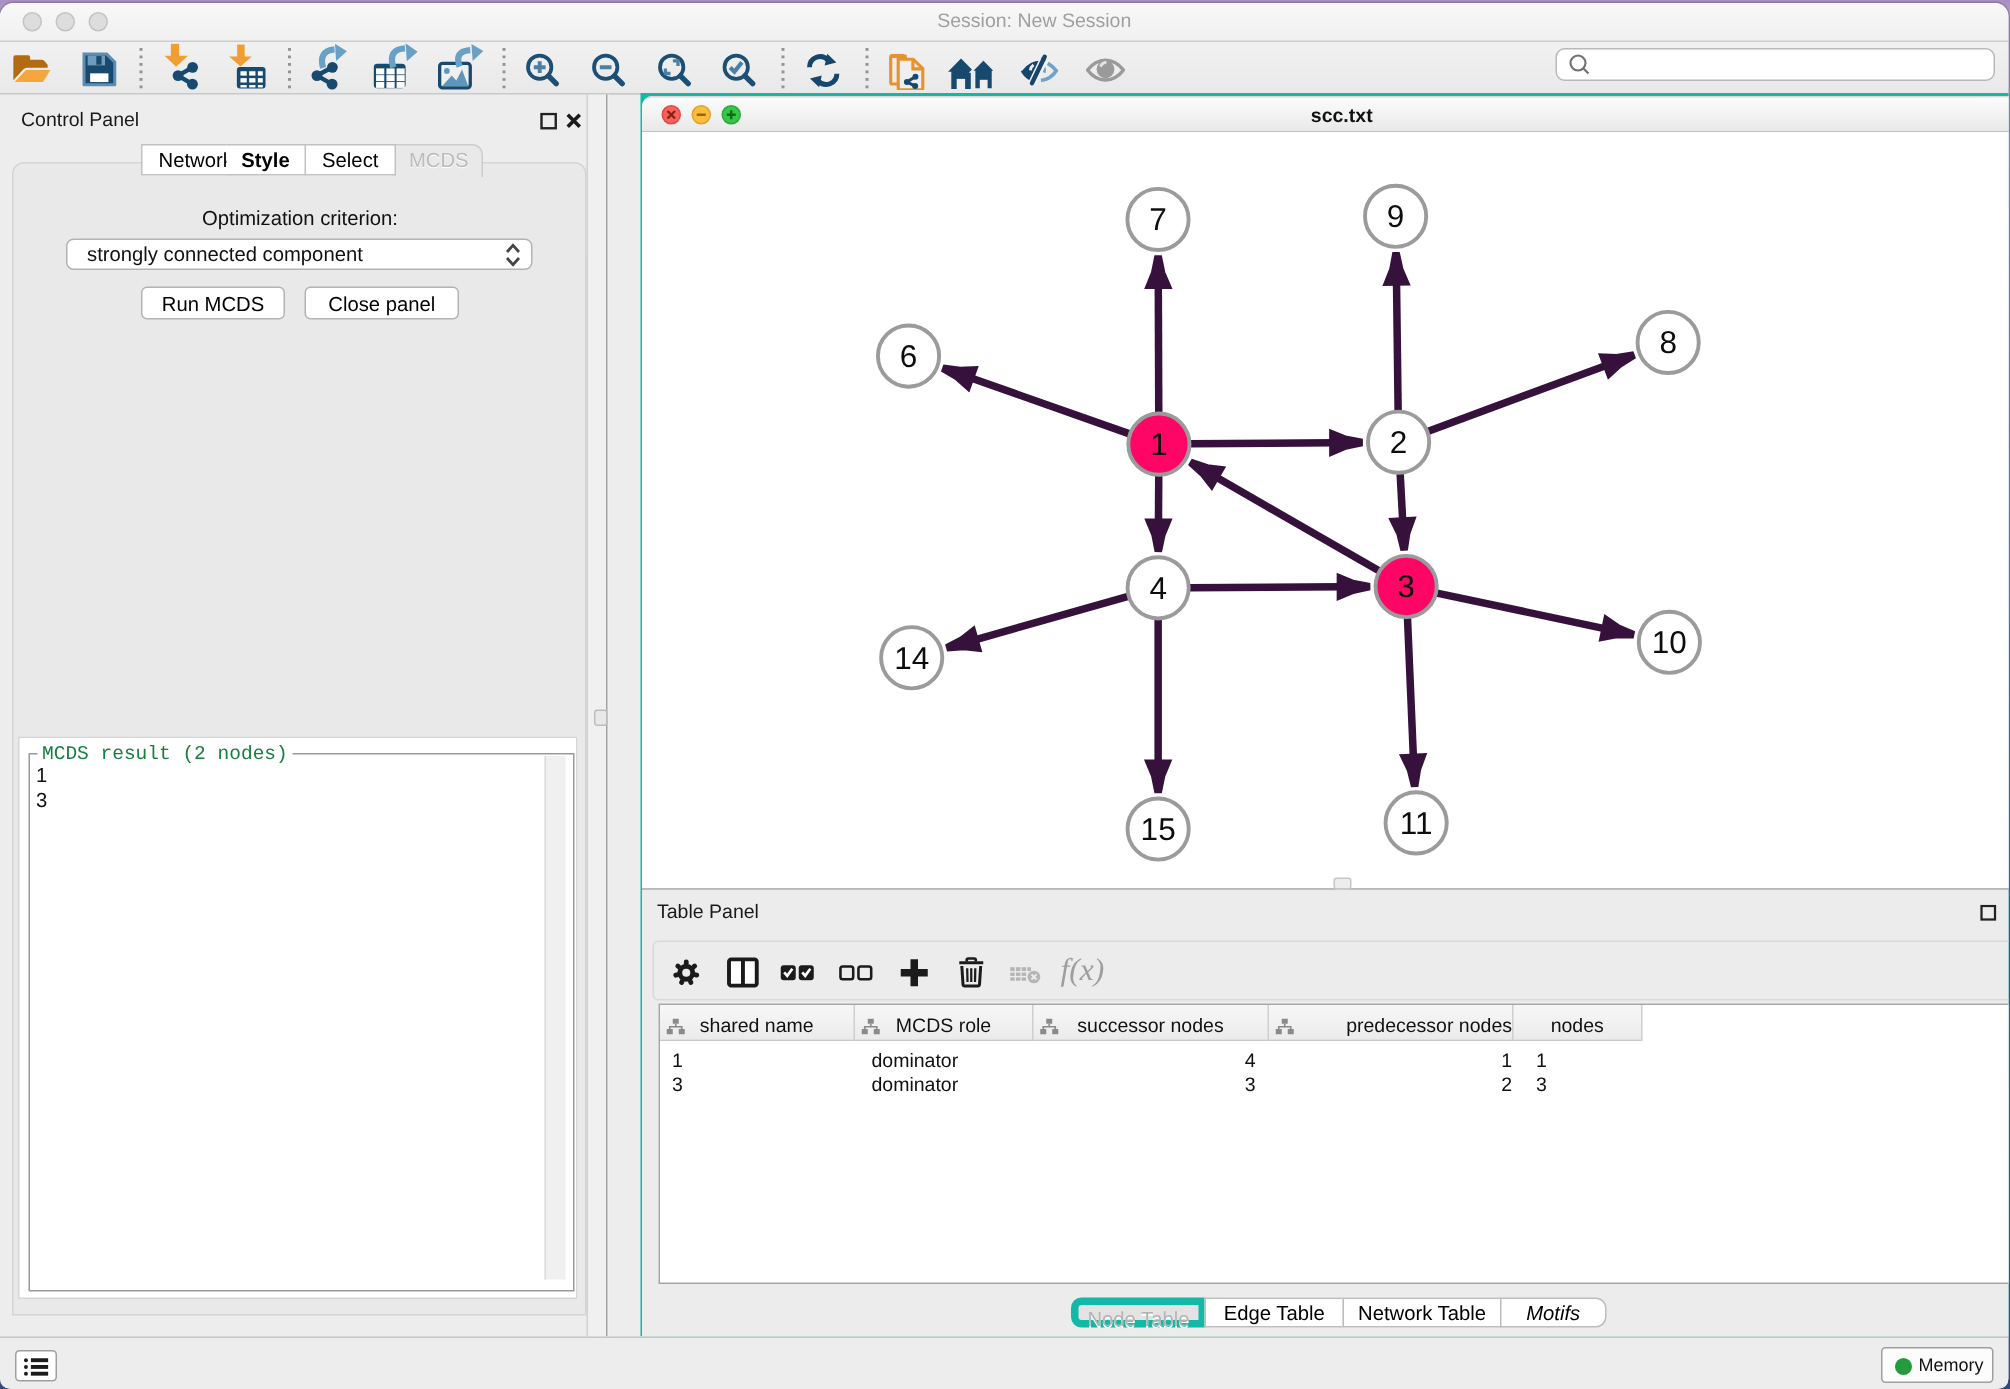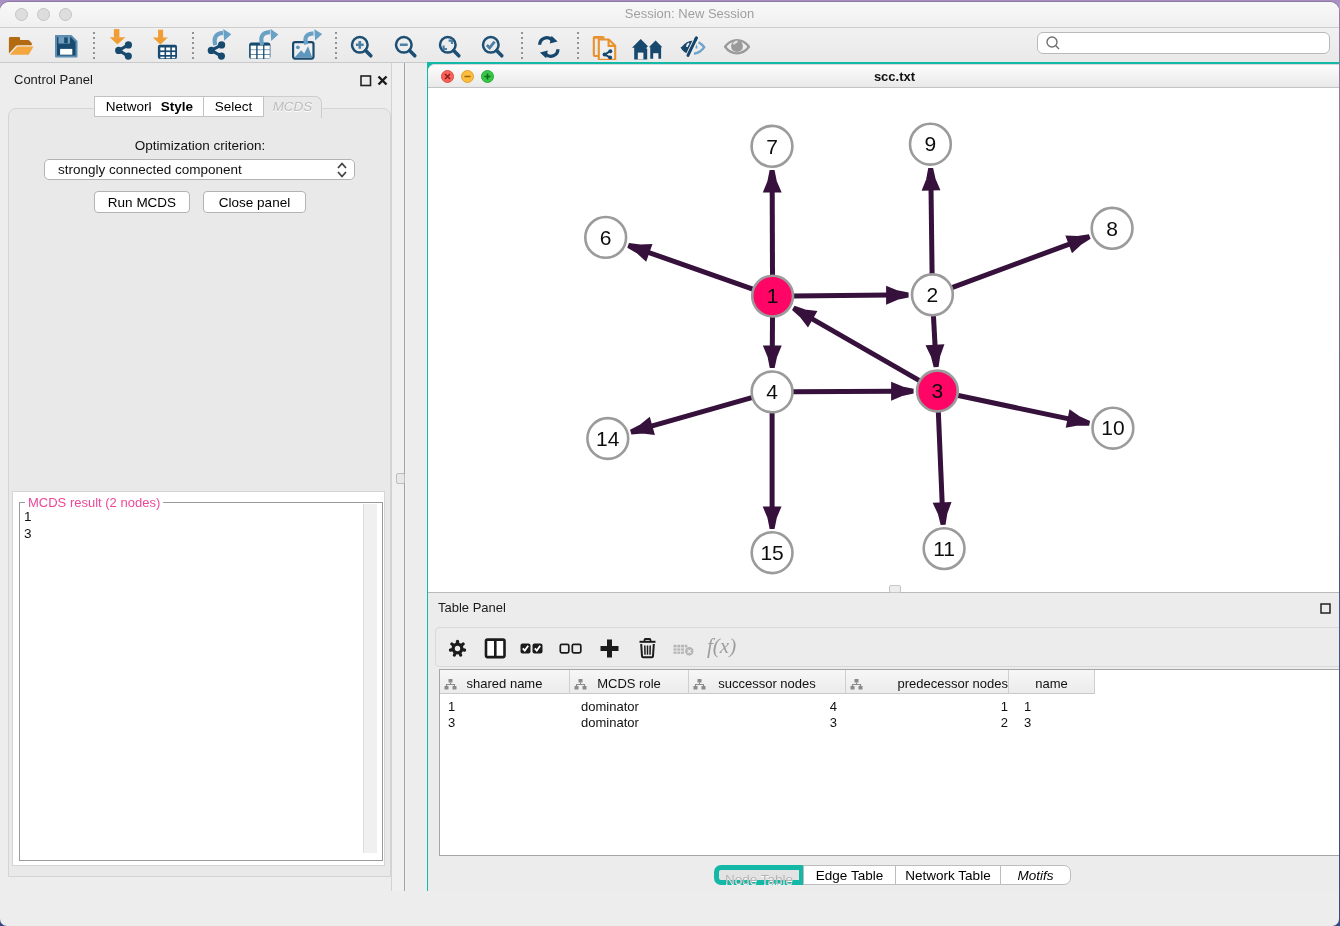--- a/index.html
+++ b/index.html
@@ -219,36 +219,36 @@
       <svg width="13" height="13" style="position:absolute;left:376px;top:12px;">
           <path d="M2.5 2.5 L10.5 10.5 M10.5 2.5 L2.5 10.5" stroke="#1a1a1a" stroke-width="2.4"></path>
         </svg>
 
       <div style="position:absolute;left:8px;top:46px;width:383px;height:769px;background:#e9e9e9;border:1px solid #d4d4d4;border-radius:8px 8px 0 0;box-sizing:border-box;"></div>
 
       <div style="position:absolute;left:78px;top:34px;height:21px;">
         <div style="position:absolute;left:0;top:0;width:73px;height:21px;background:#fff;border:1px solid #c2c2c2;box-sizing:border-box;text-align:center;font-size:13.5px;line-height:20px;margin-left:16px;">Network</div>
         <div style="position:absolute;left:73px;top:0;width:53px;height:21px;background:#fff;border:1px solid #c2c2c2;border-left:none;box-sizing:border-box;text-align:center;font-size:13.5px;line-height:20px;font-weight:bold;">Style</div>
         <div style="position:absolute;left:126px;top:0;width:60px;height:21px;background:#fff;border:1px solid #c2c2c2;border-left:none;box-sizing:border-box;text-align:center;font-size:13.5px;line-height:20px;">Select</div>
-        <div style="position:absolute;left:186px;top:0;width:58px;height:22px;background:#e9e9e9;border:1px solid #cccccc;border-left:none;border-bottom:none;border-radius:0 7px 0 0;box-sizing:border-box;text-align:center;font-size:13.5px;line-height:20px;color:#bcbcbc;text-shadow:0 1px 0 #fff;font-style:italic;">MCDS</div>
+        <div style="position:absolute;left:186px;top:0;width:58px;height:22px;background:#e9e9e9;border:1px solid #cccccc;border-left:none;border-bottom:none;border-radius:0 7px 0 0;box-sizing:border-box;text-align:center;font-size:13.5px;line-height:20px;color:#bcbcbc;text-shadow:0 1px 0 #fff;">MCDS</div>
       </div>
       <div style="position:absolute;left:44px;top:97px;width:311px;height:21px;background:#fff;border:1px solid #b3b3b3;border-radius:5px;box-sizing:border-box;">
         <div style="position:absolute;left:13px;top:2px;font-size:13.5px;color:#111;">strongly connected component</div>
         <svg width="12" height="16" style="position:absolute;right:6px;top:2px;">
             <path d="M2 6 L6 1.5 L10 6" fill="none" stroke="#444" stroke-width="1.8"></path>
             <path d="M2 10 L6 14.5 L10 10" fill="none" stroke="#444" stroke-width="1.8"></path>
           </svg>
       </div>
       <div style="position:absolute;left:0;top:76px;width:400px;text-align:center;font-size:13.5px;color:#111;"><span style="margin-left:0px;">Optimization criterion:</span></div>
       <div style="position:absolute;left:94px;top:129px;width:96px;height:22px;background:#fff;border:1px solid #b3b3b3;border-radius:4px;box-sizing:border-box;text-align:center;font-size:13.5px;line-height:21px;">Run MCDS</div>
       <div style="position:absolute;left:203px;top:129px;width:103px;height:22px;background:#fff;border:1px solid #b3b3b3;border-radius:4px;box-sizing:border-box;text-align:center;font-size:13.5px;line-height:21px;">Close panel</div>
 
       <div style="position:absolute;left:12px;top:429px;width:373px;height:375px;background:#fff;border:1px solid #d5d5d5;box-sizing:border-box;"></div>
       <div style="position:absolute;left:19px;top:440px;width:364px;height:359px;border:1px solid #9a9a9a;box-sizing:border-box;">
-        <div style="position:absolute;left:5px;top:-8px;background:#fff;padding:0 3px;font-size:13px;color:#ec4899;">MCDS result (2 nodes)</div>
+        <div style="position:absolute;left:5px;top:-8px;background:#fff;padding:0 3px;font-size:13px;color:#15803d;font-family:Liberation Mono, monospace;">MCDS result (2 nodes)</div>
         <div style="position:absolute;left:343px;top:1px;width:13px;height:349px;background:#f0f0f0;border-left:1px solid #dcdcdc;"></div>
         <div style="position:absolute;left:4px;top:6px;font-size:13.5px;color:#111;line-height:16.5px;">1<br>3</div>
       </div>
     </div>
     <div id="vsplit"></div>
       <div id="vline"></div>
       <div id="vgrip"></div>
     <div style="position:absolute;left:0;top:0;width:1339px;height:1px;background:#c9c9c9;"></div>
     <div id="right">
       <div id="netwin">
@@ -403,21 +403,21 @@
             <path d="M15.6 13.6 L19 17 M19 13.6 L15.6 17" stroke="#ececec" stroke-width="1.3"></path>
           </svg>
         <div style="position:absolute;left:279px;top:41px;font-family:'Liberation Serif',serif;font-style:italic;font-size:21px;color:#9e9e9e;">f(x)</div>
 
         <div id="ttable" style="position:absolute;left:11px;top:76px;width:914px;height:187px;background:#fff;border:1px solid #a6a6a6;box-sizing:border-box;font-size:13px;color:#111;">
           <div style="position:absolute;left:0;top:0;height:24px;width:655px;background:linear-gradient(#f7f7f7,#ebebeb);border-bottom:1px solid #c9c9c9;box-sizing:border-box;"></div>
           <div style="position:absolute;left:0px;top:0;width:130px;height:24px;border-right:1px solid #cfcfcf;box-sizing:border-box;text-align:center;line-height:27px;">shared name</div>
           <div style="position:absolute;left:130px;top:0;width:119px;height:24px;border-right:1px solid #cfcfcf;box-sizing:border-box;text-align:center;line-height:27px;">MCDS role</div>
           <div style="position:absolute;left:249px;top:0;width:157px;height:24px;border-right:1px solid #cfcfcf;box-sizing:border-box;text-align:center;line-height:27px;">successor nodes</div>
           <div style="position:absolute;left:406px;top:0;width:163px;height:24px;border-right:1px solid #cfcfcf;box-sizing:border-box;text-align:right;line-height:27px;">predecessor nodes</div>
-          <div style="position:absolute;left:569px;top:0;width:86px;height:24px;border-right:1px solid #cfcfcf;box-sizing:border-box;text-align:center;line-height:27px;">name</div>
+          <div style="position:absolute;left:569px;top:0;width:86px;height:24px;border-right:1px solid #cfcfcf;box-sizing:border-box;text-align:center;line-height:27px;">nodes</div>
           <svg style="position:absolute;left:4px;top:9px;" width="13" height="11">
               <g fill="#8a8a8a">
                 <rect x="4.5" y="0" width="4" height="3.5"></rect>
                 <rect x="0.5" y="7" width="4" height="3.5"></rect>
                 <rect x="8.5" y="7" width="4" height="3.5"></rect>
               </g>
               <path d="M6.5 3.5 V5.5 M2.5 7 V5.5 H10.5 V7" stroke="#8a8a8a" stroke-width="1.1" fill="none"></path>
             </svg>
           <svg style="position:absolute;left:134px;top:9px;" width="13" height="11">
               <g fill="#8a8a8a">
@@ -456,13 +456,33 @@
         </div>
         <div id="ttabs" style="position:absolute;left:286px;top:272px;height:20px;font-size:13.5px;">
           <div style="position:absolute;left:0;top:0;width:90px;height:20px;background:#e3e3e3;border:5px solid #14b8a6;border-radius:7px 0 0 7px;box-sizing:border-box;text-align:center;line-height:19px;color:#b3b3b3;text-shadow:0 1px 0 #fff;">Node Table</div>
           <div style="position:absolute;left:89px;top:0;width:93px;height:20px;background:#fff;border:1px solid #bdbdbd;box-sizing:border-box;text-align:center;line-height:19px;">Edge Table</div>
           <div style="position:absolute;left:181px;top:0;width:106px;height:20px;background:#fff;border:1px solid #bdbdbd;box-sizing:border-box;text-align:center;line-height:19px;">Network Table</div>
           <div style="position:absolute;left:286px;top:0;width:71px;height:20px;background:#fff;border:1px solid #bdbdbd;border-radius:0 7px 7px 0;box-sizing:border-box;text-align:center;line-height:19px;font-style:italic;">Motifs</div>
         </div>
       </div>
     </div>
   </div>
+  <div id="statusbar">
+    <div style="position:absolute;left:10px;top:8px;width:28px;height:21px;background:#fff;border:1px solid #9f9f9f;border-radius:3px;box-sizing:border-box;">
+      <svg style="position:absolute;left:5px;top:3.5px;" width="17" height="13">
+          <g fill="#1b1b1b">
+            <rect x="0" y="0.5" width="2.6" height="2.6" rx="1.3"></rect>
+            <rect x="0" y="5" width="2.6" height="2.6" rx="1.3"></rect>
+            <rect x="0" y="9.5" width="2.6" height="2.6" rx="1.3"></rect>
+            <rect x="4.6" y="0.5" width="11.5" height="2.6"></rect>
+            <rect x="4.6" y="5" width="11.5" height="2.6"></rect>
+            <rect x="4.6" y="9.5" width="11.5" height="2.6"></rect>
+          </g>
+        </svg>
+    </div>
+    <div style="position:absolute;left:1254px;top:6px;width:75px;height:24px;background:#fcfcfc;border:1px solid #9f9f9f;border-radius:3px;box-sizing:border-box;">
+      <svg style="position:absolute;left:8px;top:5.5px;" width="12" height="12">
+          <circle cx="6" cy="6" r="5.7" fill="#259b3e"></circle>
+        </svg>
+      <div style="position:absolute;left:24px;top:4px;font-size:12px;color:#111;">Memory</div>
+    </div>
+  </div>
 </div>
 
 </body></html>

